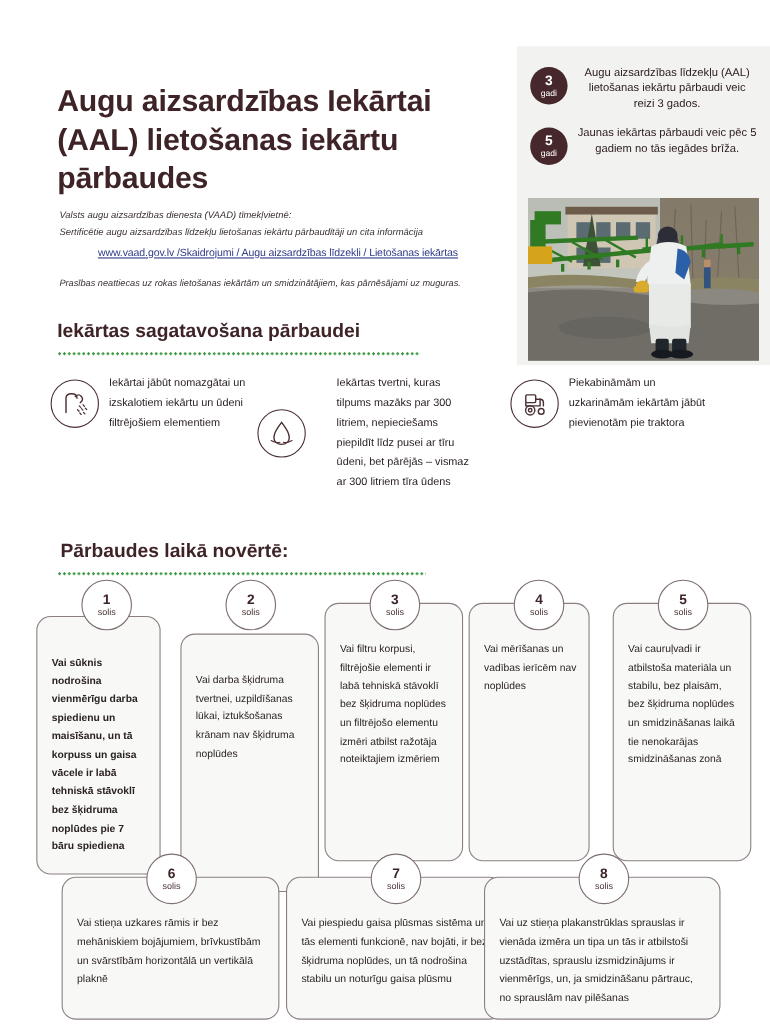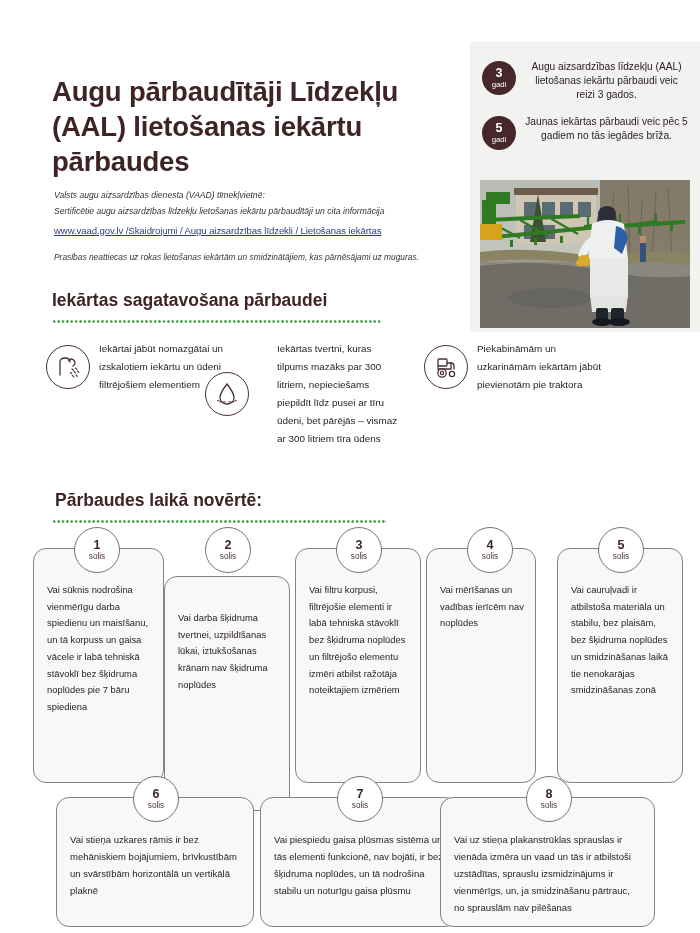--- a/index.html
+++ b/index.html
@@ -103,20 +103,21 @@
     color: #3a3133;
   }
   .subtitle .link {
     display: block;
     margin-top: 2px;
     font-size: 9.6px;
     font-style: normal;
     color: #2e3a86;
     text-decoration: underline;
     letter-spacing: -0.1px;
+    margin-left: 35px;
   }
   .note {
     position: absolute;
     left: 54px;
     top: 251px;
     width: 430px;
     font-size: 8.4px;
     font-style: italic;
     line-height: 1.5;
     color: #3a3133;
@@ -308,21 +309,21 @@
           <ellipse cx="104" cy="80" rx="6" ry="5" fill="#d8ab2c"></ellipse>
           <rect x="96" y="80" width="14" height="6" rx="3" fill="#d8ab2c"></rect>
         </g>
 
         <rect x="160" y="62" width="6" height="20" fill="#33527d"></rect>
         <rect x="160" y="56" width="6" height="7" fill="#b98f6a"></rect>
       </svg>
     </div>
   </div>
 
-  <h1 class="title">Augu pārbaudītāji Līdzekļu (AAL) lietošanas iekārtu pārbaudes</h1>
+  <h1 class="title">Augu aizsardzības Iekārtai (AAL) lietošanas iekārtu pārbaudes</h1>
 
   <div class="subtitle">
     <div>Valsts augu aizsardzības dienesta (VAAD) tīmekļvietnē:</div>
     <div>Sertificētie augu aizsardzības līdzekļu lietošanas iekārtu pārbaudītāji un cita informācija</div>
     <a class="link" href="#">www.vaad.gov.lv /Skaidrojumi / Augu aizsardzības līdzekli / Lietošanas iekārtas</a>
   </div>
 
   <div class="note">Prasības neattiecas uz rokas lietošanas iekārtām un smidzinātājiem, kas pārnēsājami uz muguras.</div>
 
   <div class="section-head" style="left:52px; top:290px;">Iekārtas sagatavošana pārbaudei</div>
@@ -340,49 +341,49 @@
             <path d="M19 17.5 l1.4 1.4"></path>
           <path d="M22.5 17 l1.3 1.3"></path>
             <path d="M17.5 21.5 l1.3 1.3"></path>
           <path d="M21 21 l1.3 1.3"></path>
         </g>
       </svg>
     </div>
     <div class="prep-text">Iekārtai jābūt nomazgātai un izskalotiem iekārtu un ūdeni filtrējošiem elementiem</div>
   </div>
 
-  <div class="prep-item" style="left:205px; top:340px;gap:28px;">
+  <div class="prep-item" style="left:234px; top:340px;gap:28px;">
     <div class="prep-icon">
       <svg width="26" height="26" viewBox="0 0 26 26" fill="none" stroke="#4a3033" stroke-width="1.3" stroke-linecap="round">
         <path d="M13 3 C13 3 6 12 6 16.5 C6 20.6 9.1 23 13 23 C16.9 23 20 20.6 20 16.5 C20 12 13 3 13 3 Z"></path>
         <path d="M3.5 19.5 q4 2.5 8 1.5" stroke-width="1"></path>
         <path d="M22.5 19.5 q-4 2.5 -8 1.5" stroke-width="1"></path>
       </svg>
     </div>
     <div class="prep-text">Iekārtas tvertni, kuras tilpums mazāks par 300 litriem, nepieciešams piepildīt līdz pusei ar tīru ūdeni, bet pārējās – vismaz ar 300 litriem tīra ūdens</div>
   </div>
 
-  <div class="prep-item" style="left:424px; top:340px;">
+  <div class="prep-item" style="left:464px; top:340px;">
     <div class="prep-icon">
       <svg width="26" height="26" viewBox="0 0 26 26" fill="none" stroke="#4a3033" stroke-width="1.3" stroke-linecap="round">
         <rect x="5" y="5" width="9" height="7" rx="1"></rect>
         <path d="M14 9 l4 0 l0 6 l-13 0 l0 -3"></path>
         <path d="M18 9 q3 0 3 3 l0 3"></path>
         <circle cx="9" cy="19" r="4.2"></circle>
         <circle cx="9" cy="19" r="1.6"></circle>
         <circle cx="19" cy="20" r="2.6"></circle>
       </svg>
     </div>
     <div class="prep-text">Piekabināmām un uzkarināmām iekārtām jābūt pievienotām pie traktora</div>
   </div>
 
   <div class="section-head" style="left:55px; top:490px;">Pārbaudes laikā novērtē:</div>
   <div class="divider" style="left:52px; top:520px; width:335px;"></div>
 
-  <div class="card" style="left:33px; top:548px; width:131px; height:235px;">
+  <div class="card" style="left:33px; top:560px; width:113px; height:235px;font-weight:bold;">
     <div class="card-text">Vai sūknis nodrošina vienmērīgu  darba spiedienu un maisīšanu, un tā korpuss un gaisa vācele ir labā tehniskā stāvoklī bez šķidruma noplūdes pie 7 bāru spiediena</div>
   </div>
   <div class="step-badge" style="left:74px; top:527px;">
     <span class="step-num">1</span>
     <span class="step-unit">solis</span>
   </div>
 
   <div class="card" style="left:164px; top:576px; width:126px; height:235px;">
     <div class="card-text">Vai darba šķidruma tvertnei, uzpildīšanas lūkai, iztukšošanas krānam nav šķidruma noplūdes</div>
   </div>
@@ -425,20 +426,20 @@
 
   <div class="card" style="left:260px; top:797px; width:198px; height:130px;">
     <div class="card-text wide">Vai piespiedu gaisa plūsmas sistēma un tās elementi funkcionē, nav bojāti, ir bez šķidruma noplūdes, un tā nodrošina stabilu un noturīgu gaisa plūsmu</div>
   </div>
   <div class="step-badge" style="left:337px; top:776px;">
     <span class="step-num">7</span>
     <span class="step-unit">solis</span>
   </div>
 
   <div class="card" style="left:440px; top:797px; width:215px; height:130px;">
-    <div class="card-text wide">Vai uz stieņa plakanstrūklas sprauslas ir vienāda izmēra un vaad un tās ir atbilstoši uzstādītas, sprauslu izsmidzinājums ir vienmērīgs, un, ja smidzināšanu pārtrauc, no sprauslām nav pilēšanas</div>
+    <div class="card-text wide">Vai uz stieņa plakanstrūklas sprauslas ir vienāda izmēra un tipa un tās ir atbilstoši uzstādītas, sprauslu izsmidzinājums ir vienmērīgs, un, ja smidzināšanu pārtrauc, no sprauslām nav pilēšanas</div>
   </div>
   <div class="step-badge" style="left:526px; top:776px;">
     <span class="step-num">8</span>
     <span class="step-unit">solis</span>
   </div>
 
 </div>
 
 </body></html>

